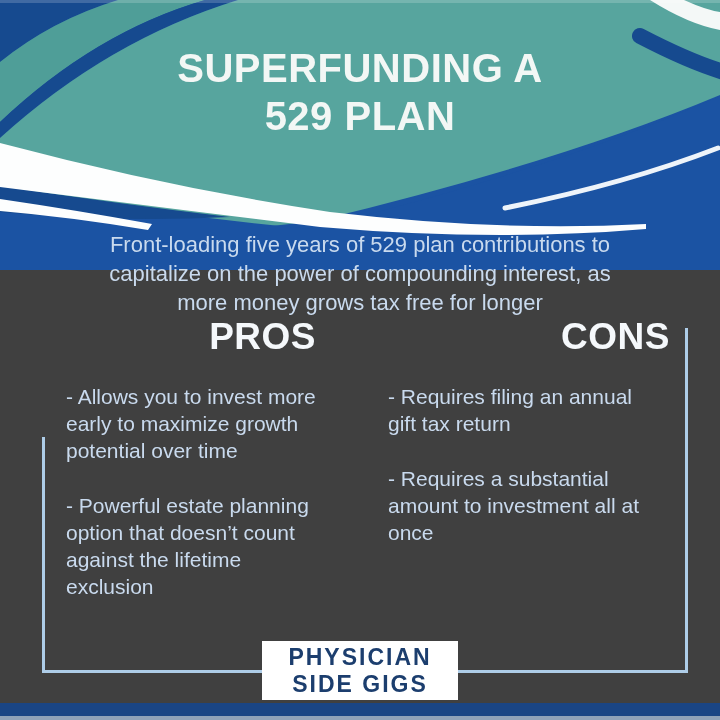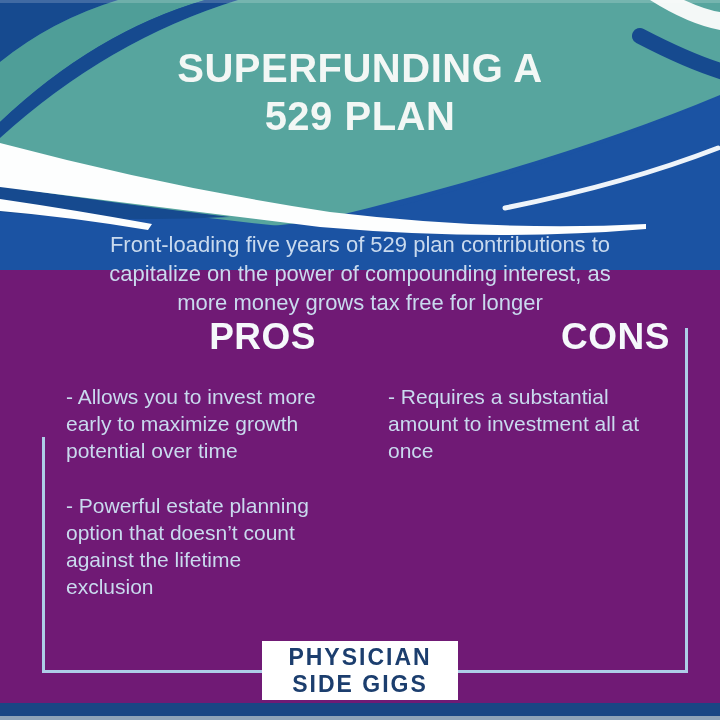--- a/index.html
+++ b/index.html
@@ -1,18 +1,18 @@
 <!DOCTYPE html>
 <html><head>
 <meta charset="utf-8">
 <style>
   html,body{margin:0;padding:0;background:#0e2d5c;}
   .canvas{
     position:relative;width:720px;height:720px;overflow:hidden;
-    background:#701a75;
+    background:#404040;
     font-family:"Liberation Sans", sans-serif;
     -webkit-font-smoothing:antialiased;
   }
   .abs{position:absolute;}
   
   .header-svg{left:0;top:0;width:720px;height:270px;display:block;}
   .title{
     left:150px;top:44px;width:420px;text-align:center;
     font-size:40px;line-height:48px;font-weight:700;color:#f3f7f5;
     letter-spacing:0.5px;white-space:pre-line;
@@ -108,20 +108,22 @@
   <div class="abs col-items items-pros">
     <div class="item">- Allows you to invest more
 early to maximize growth
 potential over time</div>
     <div class="item">- Powerful estate planning
 option that doesn’t count
 against the lifetime exclusion</div>
   </div>
 
   <div class="abs col-items items-cons">
+    <div class="item">- Requires filing an annual
+gift tax return</div>
     <div class="item">- Requires a substantial
 amount to investment all at
 once</div>
   </div>
 
 
   <div class="abs brand-box">
     <div class="line">PHYSICIAN</div>
     <div class="line">SIDE GIGS</div>
   </div>

